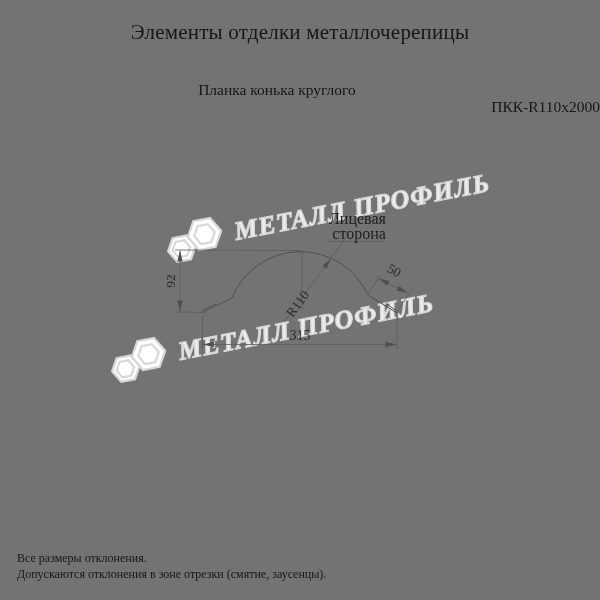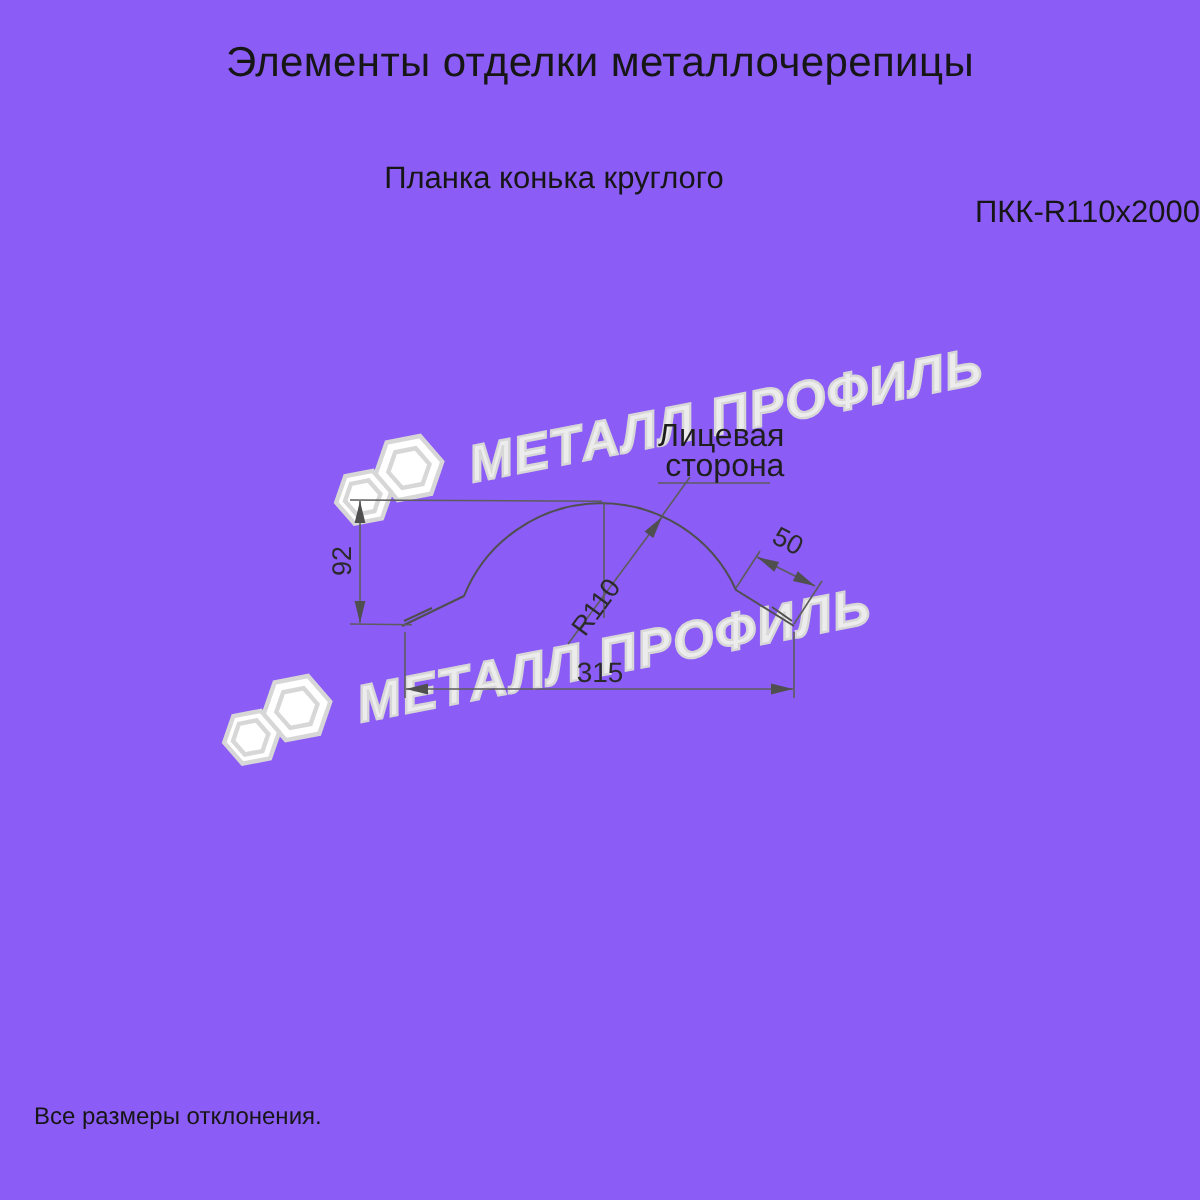--- a/index.html
+++ b/index.html
@@ -1,19 +1,19 @@
 <!DOCTYPE html>
 <html><head>
 <meta charset="utf-8">
 <style>
   html,body{margin:0;padding:0;background:#ffffff;}
   .page{
     position:relative;width:600px;height:600px;margin:0 auto;
-    background:#8b5cf6;overflow:hidden;
-    font-family:Liberation Sans, sans-serif;
+    background:#737373;overflow:hidden;
+    font-family:Liberation Serif, serif;
     color:#161616;
   }
   .title{
     position:absolute;top:20px;left:0;width:600px;text-align:center;
     font-size:21px;font-weight:400;letter-spacing:0.2px;color:#161616;
   }
   .subtitle1{position:absolute;top:81px;left:0;width:554px;text-align:center;font-size:15.5px;color:#161616;}
   .subtitle2{position:absolute;top:98px;left:0;width:600px;text-align:right;font-size:15.5px;color:#161616;}
 
   
@@ -110,15 +110,16 @@
   <div class="dim dim-r110">R110</div>
   <div class="dim dim-50">50</div>
 
   <div class="face-label">
     <span>Лицевая</span>
     <span>сторона</span>
   </div>
 
   <div class="footer">
     <div>Все размеры отклонения.</div>
+    <div>Допускаются отклонения в зоне отрезки (смятие, заусенцы).</div>
   </div>
 
 </div>
 
 </body></html>

